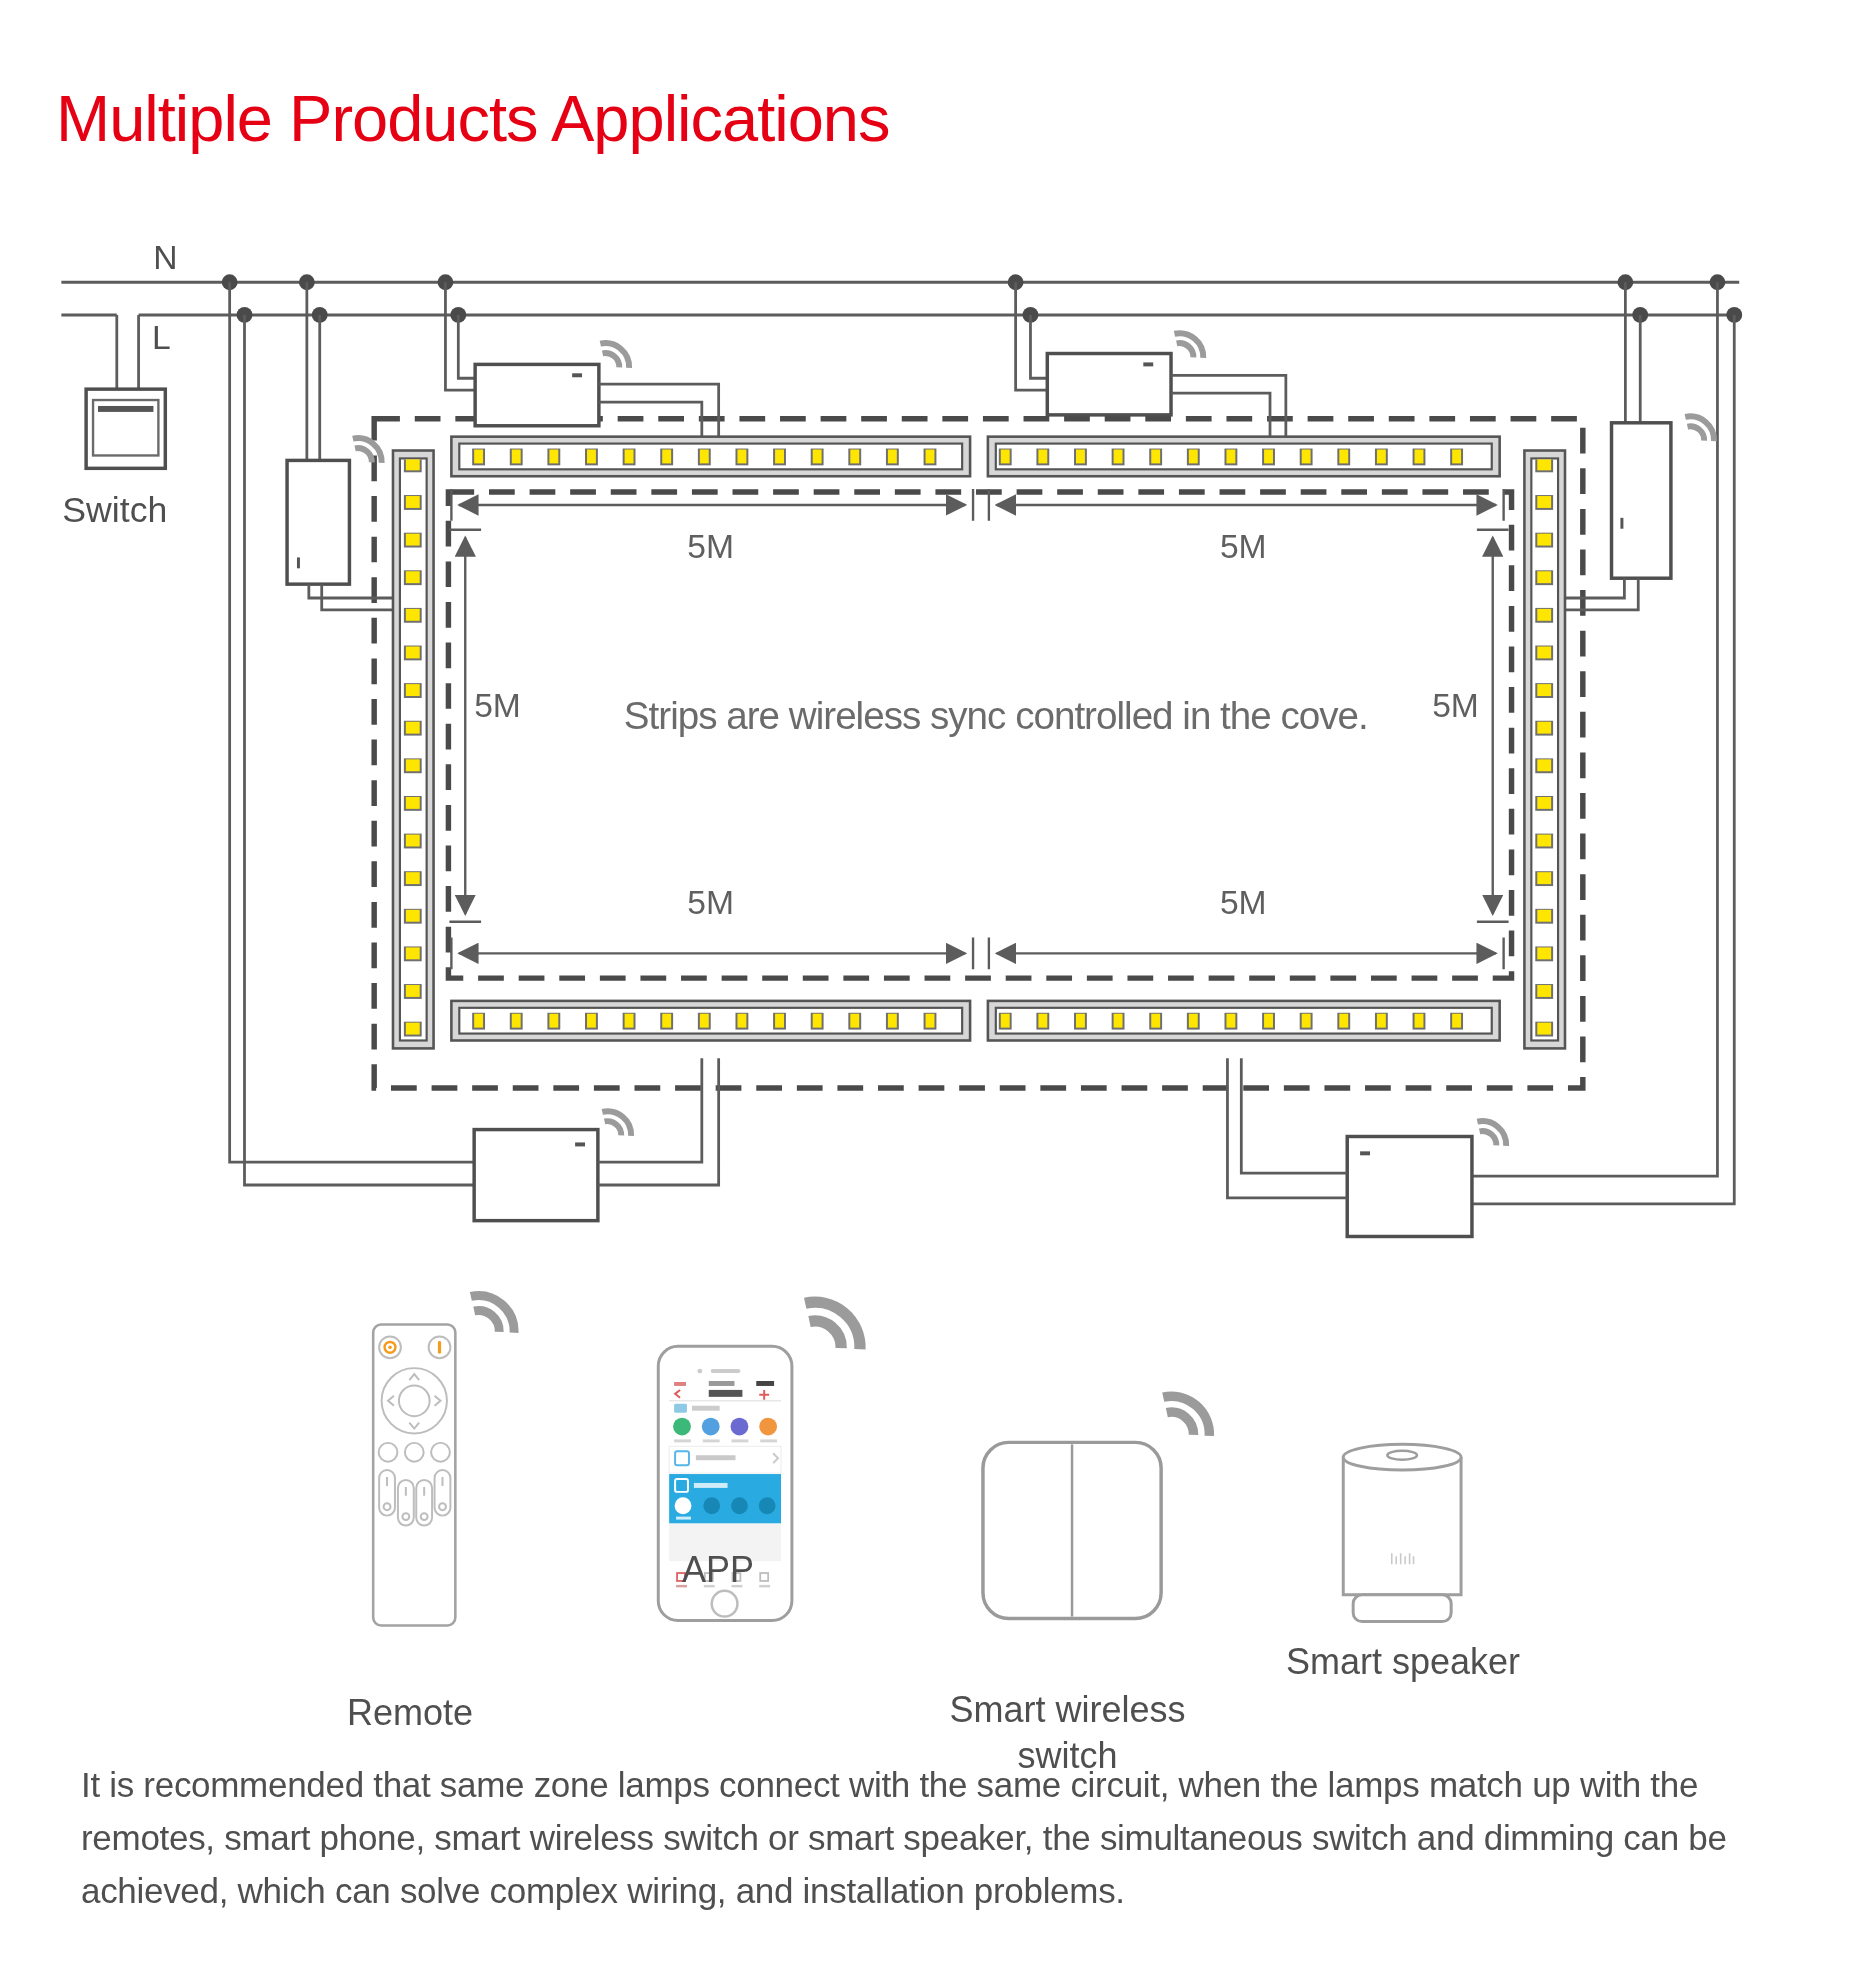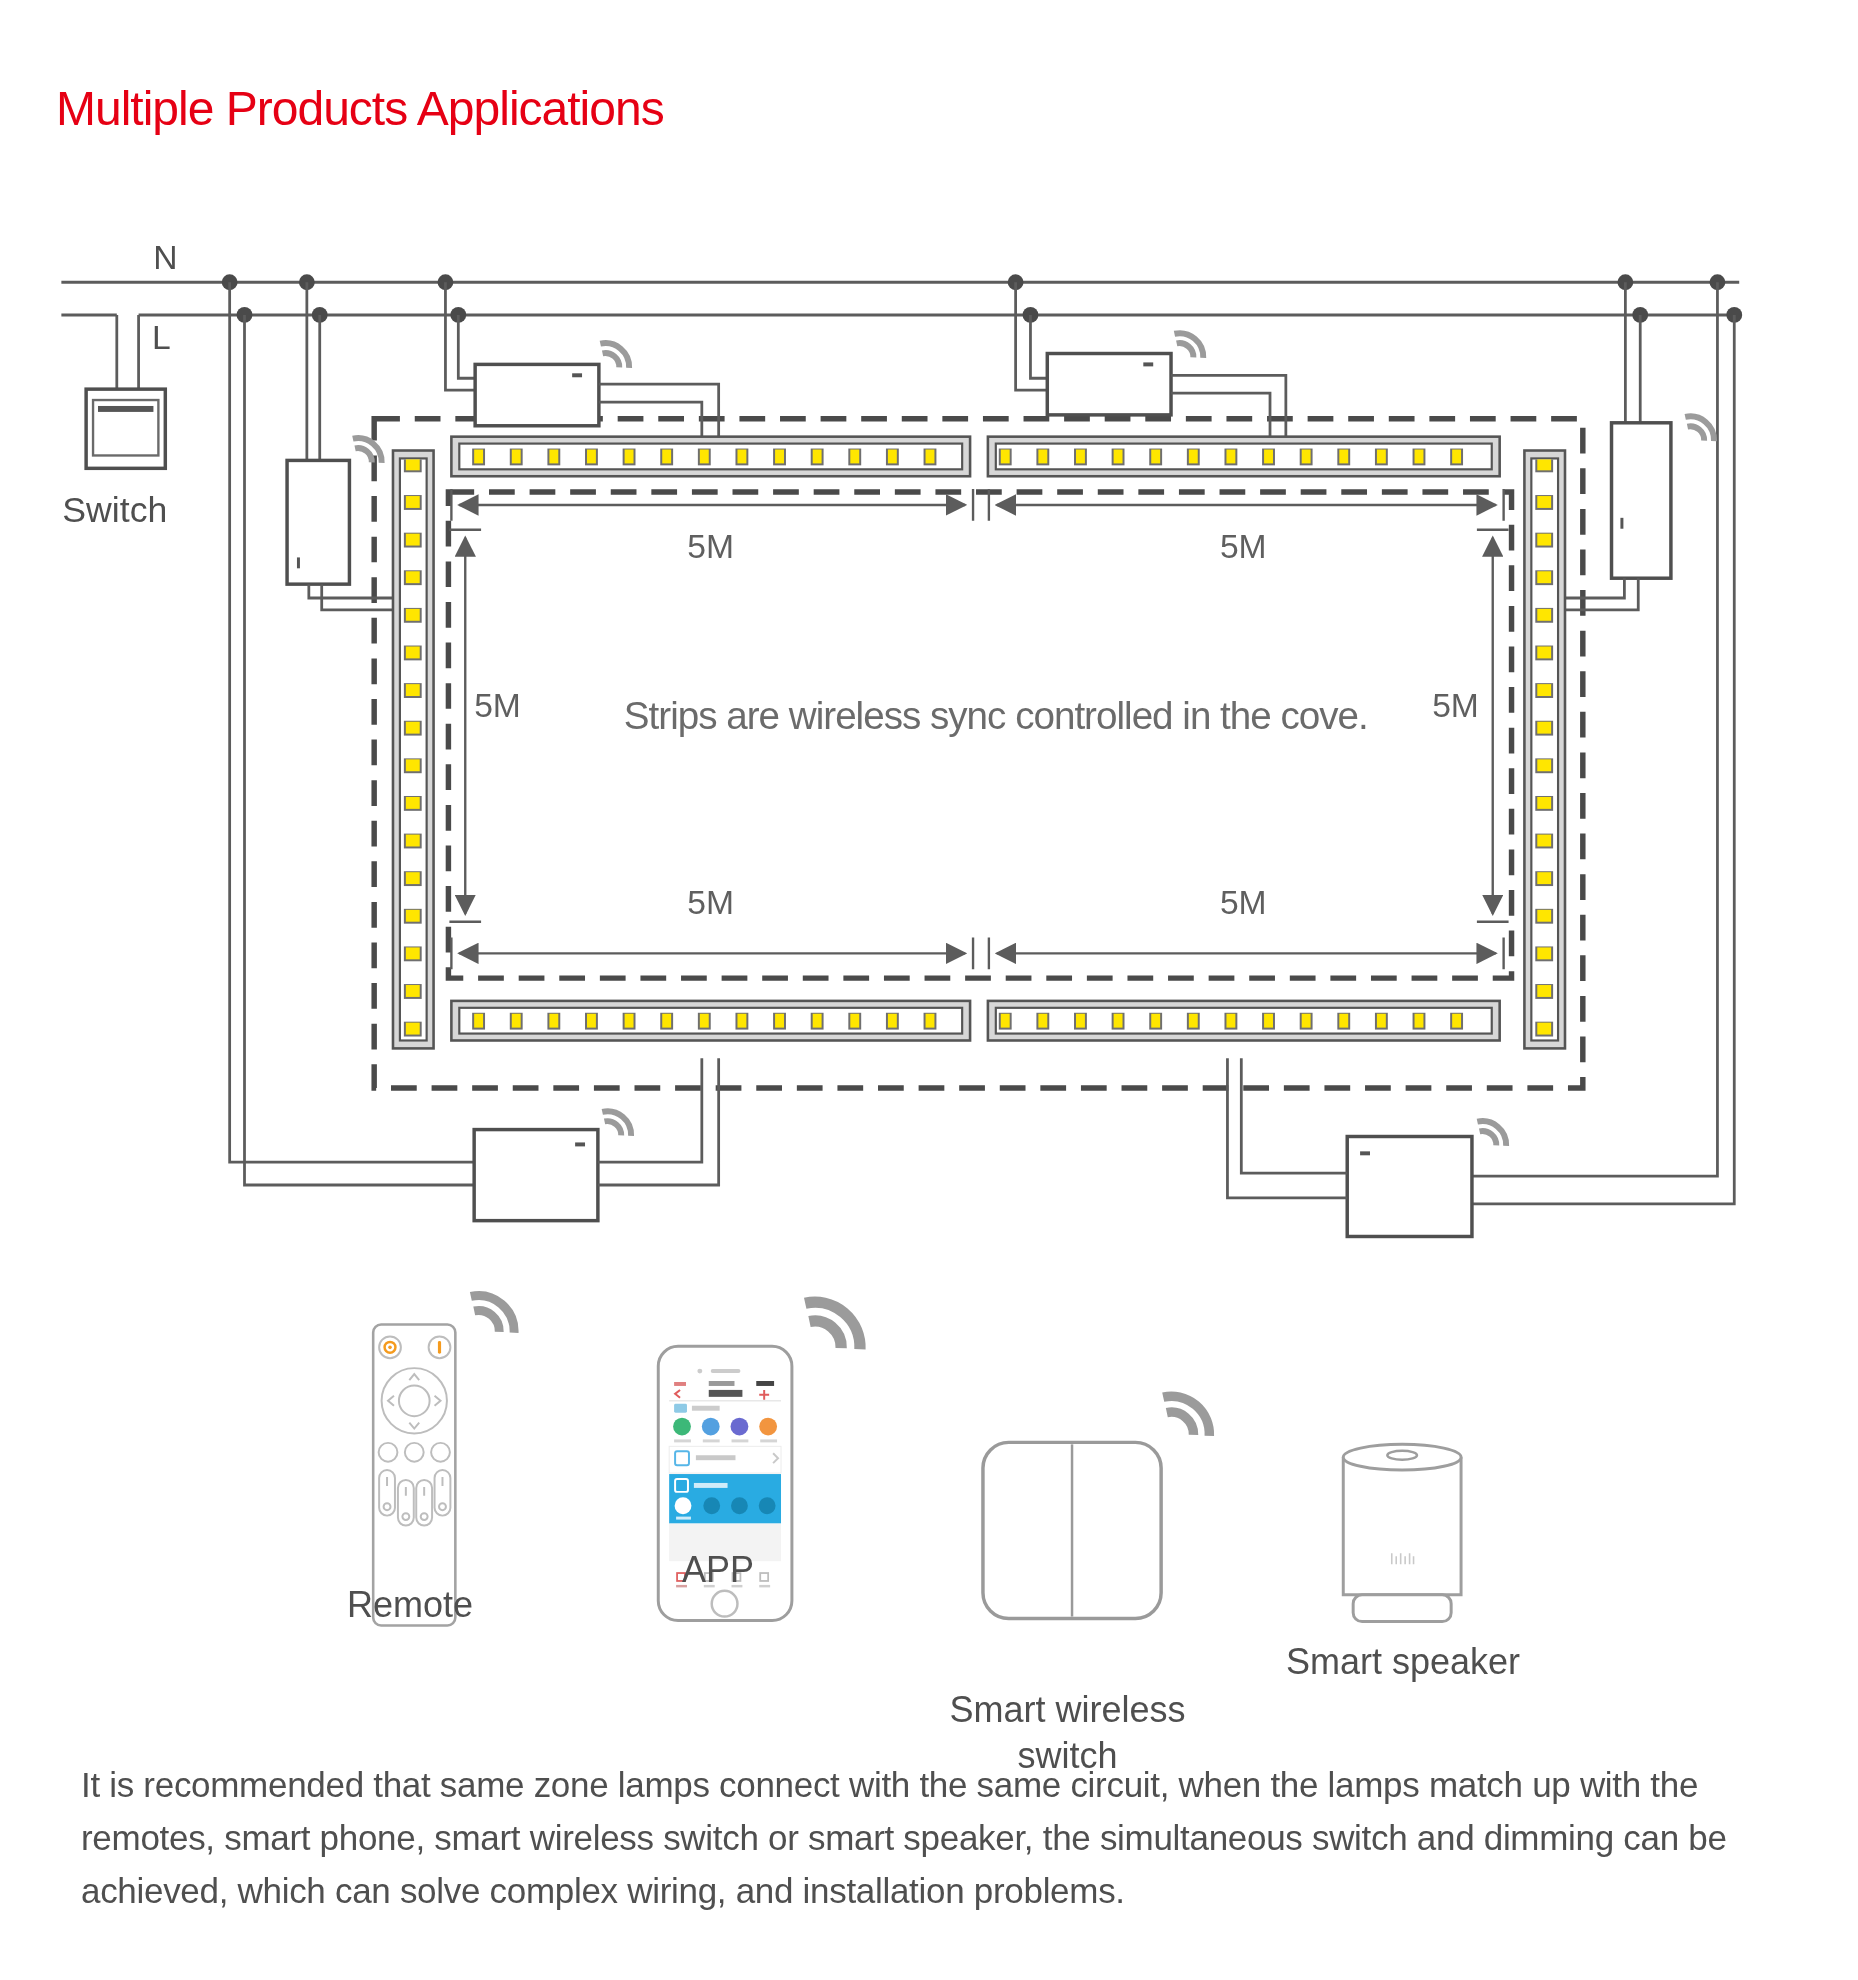--- a/index.html
+++ b/index.html
@@ -1,18 +1,18 @@
 <!DOCTYPE html>
 <html><head>
 <meta charset="utf-8">
 <style>
   html,body{margin:0;padding:0;background:#ffffff;}
   .canvas{position:relative;width:1858px;height:1980px;background:#fff;overflow:hidden;
           font-family:"Liberation Sans",sans-serif;}
-  .title{position:absolute;left:56px;top:81px;margin:0;font-size:48px;font-weight:400;
+  .title{position:absolute;left:56px;top:81px;margin:0;font-size:65px;font-weight:400;
          color:#e60014;letter-spacing:-1px;white-space:nowrap;}
   .diagram-svg{position:absolute;left:0;top:0;width:1858px;height:1980px;}
   .product-label{position:absolute;font-size:36px;color:#4f4f4f;text-align:center;line-height:1.28;}
   .paragraph{position:absolute;left:65px;top:1742px;width:1723px;margin:16px;
              font-size:35px;line-height:1.52;letter-spacing:-0.3px;color:#4f4f4f;}
 
   
   .wire{fill:none;stroke:#5c5c5c;stroke-width:3;}
   .thin{fill:none;stroke:#5c5c5c;stroke-width:2.8;}
   .box{fill:#ffffff;stroke:#4f4f4f;stroke-width:3.5;}
@@ -293,21 +293,21 @@
 
     <g>
       <path d="M1357,1472 L1357,1611 L1476,1611 L1476,1472" fill="#ffffff" stroke="#9e9e9e" stroke-width="3"></path>
       <rect x="1367" y="1611" width="99" height="27" rx="9" fill="#ffffff" stroke="#9e9e9e" stroke-width="3"></rect>
       <ellipse cx="1416.5" cy="1472" rx="59.5" ry="13" fill="#ffffff" stroke="#9e9e9e" stroke-width="3"></ellipse>
       <ellipse cx="1416.5" cy="1470" rx="15" ry="4.5" fill="#ffffff" stroke="#9e9e9e" stroke-width="2.5"></ellipse>
       <path d="M1406,1569 v11 M1410.5,1572 v8 M1415,1569 v11 M1419.5,1572 v8 M1424,1569 v11 M1428,1572 v8" stroke="#c9c9c9" stroke-width="1.6" fill="none"></path>
     </g>
   </svg>
 
-  <div class="product-label" style="left:301px;top:1582px;width:218px;">Remote</div>
+  <div class="product-label" style="left:301px;top:1690px;width:218px;">Remote</div>
   <div class="product-label" style="left:609px;top:1547px;width:218px;text-align:center;">APP</div>
   <div class="product-label" style="left:924px;top:1639px;width:287px;margin-top:48px;">Smart wireless switch</div>
   <div class="product-label" style="left:1279px;top:1639px;width:248px;">Smart speaker</div>
 
   <p class="paragraph">It is recommended that same zone lamps connect with the same circuit, when the lamps match up with the remotes, smart phone, smart wireless switch or smart speaker, the simultaneous switch and dimming can be achieved, which can solve complex wiring, and installation problems.</p>
 
 </div>
 
 
 </body></html>

